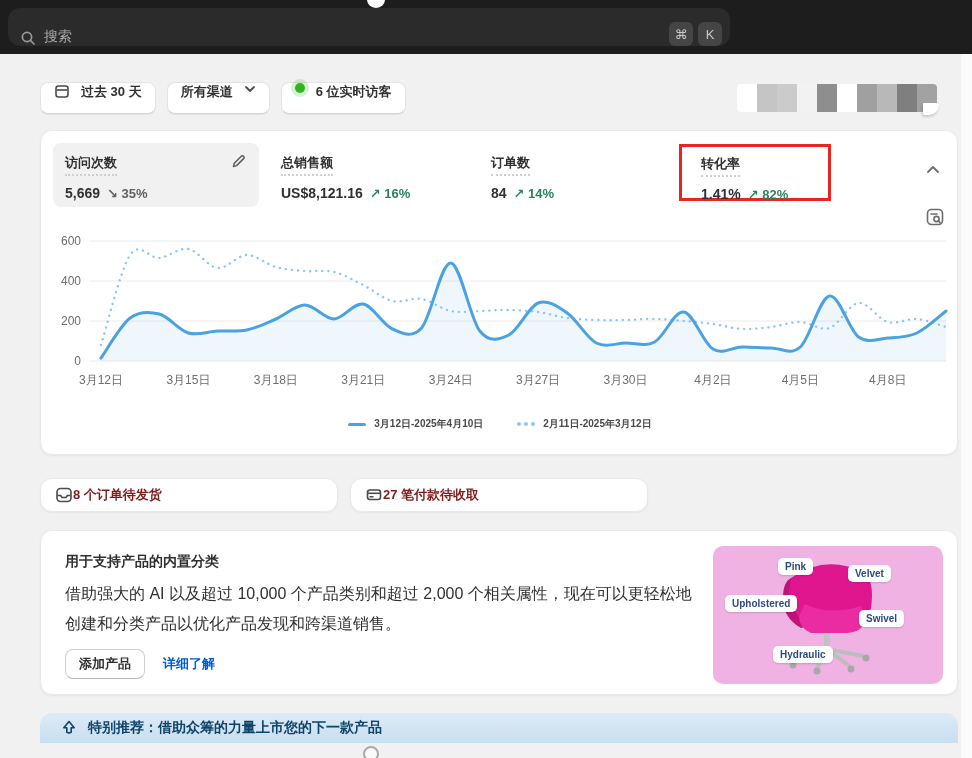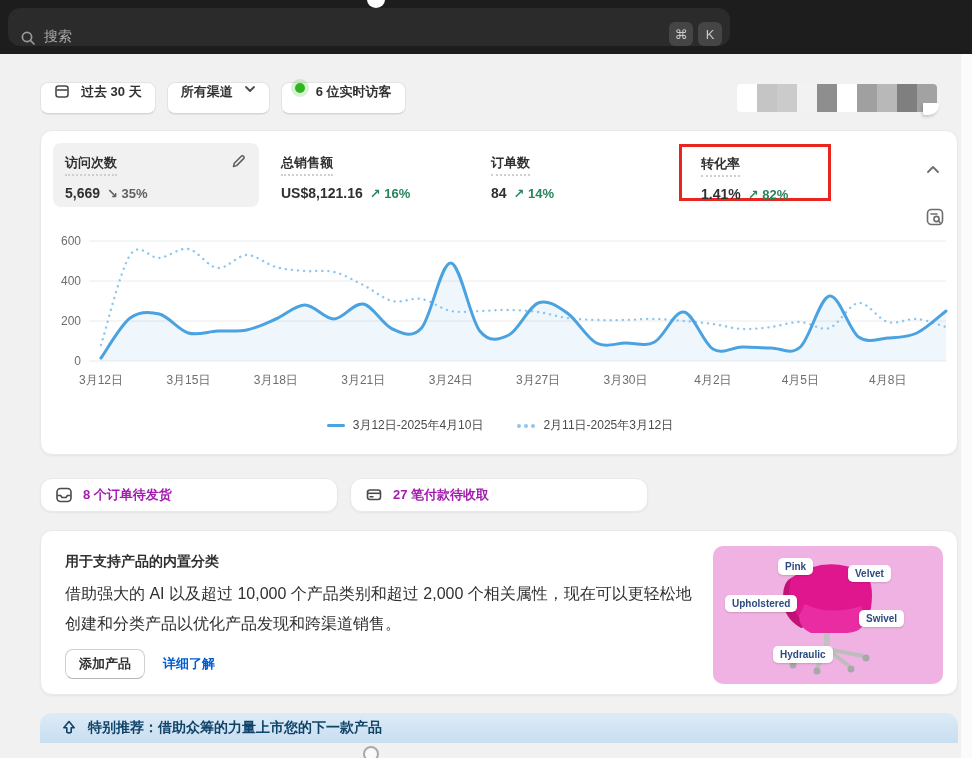--- a/index.html
+++ b/index.html
@@ -45,28 +45,28 @@
   .metric-b { position:absolute; top:22px; }
   .metric-sales { left:240px; } .metric-orders { left:450px; }
   .metric-conv-box { position:absolute; left:638px; top:13px; width:152px; height:57px; border:3px solid #e8251f; border-radius:0; padding:7px 0 0 19px; }
   .panel-collapse { position:absolute; left:884px; top:33px; }
   .panel-report { position:absolute; left:884px; top:76px; }
 
   #trend-svg { position:absolute; left:0; top:95px; }
   #trend-svg text.ax { fill:#6d6d6d; font-size:12px; font-family:"Liberation Sans",sans-serif; }
 
   .legend { position:absolute; left:0; top:286px; width:918px; display:flex; justify-content:center; gap:34px; align-items:center; }
-  .legend-item { display:flex; align-items:center; gap:8px; font-size:12px; color:#4a4a4a; }
+  .legend-item { display:flex; align-items:center; gap:8px; font-size:10px; color:#4a4a4a;font-weight:bold; }
   .dash-solid { width:18px; height:3px; border-radius:2px; background:#4aa2e0; }
   .dash-dotted { display:flex; gap:3px; }
   .dash-dotted i { width:4px; height:4px; border-radius:50%; background:#8ec6ee; }
 
   
-  .task-btn { position:absolute; top:478px; width:298px; height:34px; display:flex; align-items:center; gap:10px; padding:0 14px;
-              font-size:13px; font-weight:bold; color:#a21caf; }
+  .task-btn { position:absolute; top:478px; width:298px; height:34px; display:flex; align-items:center; padding:0 14px;
+              font-size:13px; font-weight:bold; color:#7f1d1d; }
   .task-1 { left:40px; } .task-2 { left:350px; }
 
   
   .product { position:absolute; left:40px; top:530px; width:918px; height:165px; }
   .product-title { position:absolute; left:24px; top:22px; font-size:14px; font-weight:bold; color:#303030; }
   .product-body { position:absolute; left:24px; top:48px; width:636px; font-size:16px; color:#303030; line-height:30px; }
   .product-actions { position:absolute; left:24px; top:118px; display:flex; align-items:center; gap:18px; }
   .btn-secondary { height:30px; padding:0 13px; background:#fff; border:1px solid #d0d0d0; border-bottom-color:#b5b5b5;
                    border-radius:8px; font-size:13px; font-weight:bold; color:#303030; display:inline-flex; align-items:center; }
   .link { font-size:13px; font-weight:bold; color:#005bd3; cursor:pointer; }

